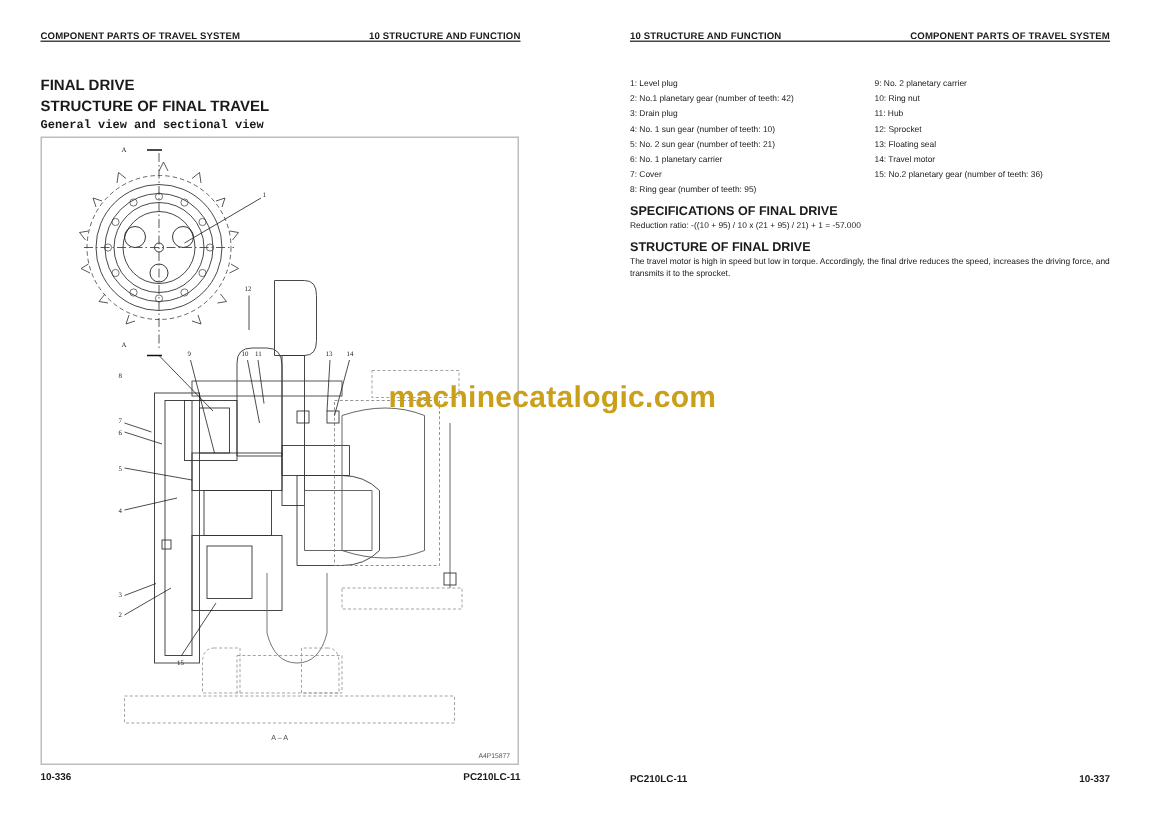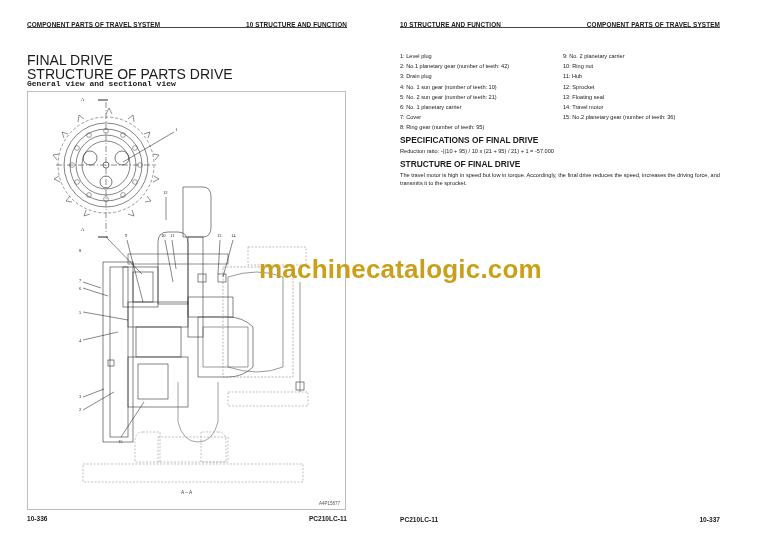--- a/index.html
+++ b/index.html
@@ -2,69 +2,69 @@
 <html><head>
 <meta charset="utf-8">
 <style>
   html, body { margin: 0; padding: 0; }
   body {
     width: 768px; height: 542px; background: #ffffff; position: relative; overflow: hidden;
     font-family: "Liberation Sans", sans-serif; color: #1a1a1a;
   }
   .page { position: absolute; top: 0; height: 542px; width: 384px; }
   .page.left { left: 0; }
-  .page.right { left: 364px; }
+  .page.right { left: 384px; }
   .hdr {
     position: absolute; top: 16px; height: 12px; font-size: 6.4px; font-weight: bold; letter-spacing: 0.1px;
     display: flex; justify-content: space-between; align-items: flex-end;
   }
   .hdr-rule { position: absolute; top: 27px; height: 0; border-top: 1.4px solid #444; }
   .left .hdr, .left .hdr-rule { left: 27px; width: 320px; }
   .right .hdr, .right .hdr-rule { left: 36px; width: 320px; }
   .ftr {
     position: absolute; top: 515px; font-size: 6.6px; font-weight: bold;
     display: flex; justify-content: space-between;
   }
   .left .ftr { left: 27px; width: 320px; }
   .right .ftr { left: 36px; width: 320px; top: 516px; }
-  .h1 { position: absolute; left: 27px; font-size: 14px; font-weight: normal; }
+  .h1 { position: absolute; left: 27px; font-size: 10px; font-weight: bold; }
   .h2 { position: absolute; left: 27px; font-size: 8px; font-weight: bold; }
   .frame {
     position: absolute; left: 27px; top: 91px; width: 319px; height: 419px;
     border: 1px solid #bdbdbd; box-sizing: border-box; background: #fff;
   }
   .fig-code { position: absolute; right: 5px; bottom: 3px; font-size: 4.5px; color: #555; }
   .fig-caption { position: absolute; left: 0; width: 100%; text-align: center; bottom: 14px; font-size: 4.8px; color: #444; }
   .callout { position: absolute; font-size: 4.6px; color: #222; font-family: "Liberation Serif", serif; }
   .drawing { position: absolute; left: 0; top: 0; }
 
   .list { position: absolute; top: 51px; left: 36px; width: 330px; font-size: 5.6px; line-height: 10.2px; }
   .col { position: absolute; top: 0; }
   .col.a { left: 0; }
   .col.b { left: 163px; }
   .list-item { white-space: nowrap; }
   .sec-title { position: absolute; left: 36px; font-size: 8.4px; font-weight: bold; }
   .sec-text { position: absolute; left: 36px; width: 322px; font-size: 5.6px; line-height: 8.2px; }
   .watermark {
-    position: absolute; left: 259px; top: 254px; font-size: 26px; font-weight: bold;
+    position: absolute; left: 259px; top: 254px; font-size: 20px; font-weight: bold;
     color: #caa01a; letter-spacing: 0.2px; white-space: nowrap; z-index: 5;
   }
 </style>
 </head>
 <body>
 
 <div class="page left">
   <div class="hdr">
     <span>COMPONENT PARTS OF TRAVEL SYSTEM</span>
     <span>10 STRUCTURE AND FUNCTION</span>
   </div>
   <div class="hdr-rule"></div>
 
   <div class="h1" style="top:52px;">FINAL DRIVE</div>
-  <div class="h1" style="top:66px;">STRUCTURE OF PARTS DRIVE</div>
+  <div class="h1" style="top:66px;">STRUCTURE OF FINAL TRAVEL</div>
   <div class="h2" style="top:79px;font-family:Liberation Mono, monospace;">General view and sectional view</div>
 
   <div class="frame">
     <svg class="drawing" width="319" height="419" viewBox="0 0 319 419">
       <g fill="none" stroke="#333" stroke-width="0.6">
 
         <g>
           <circle cx="78" cy="73" r="48" stroke="#555" stroke-dasharray="3 2"></circle>
           <circle cx="78" cy="73" r="42"></circle>
           <circle cx="78" cy="73" r="36"></circle>

